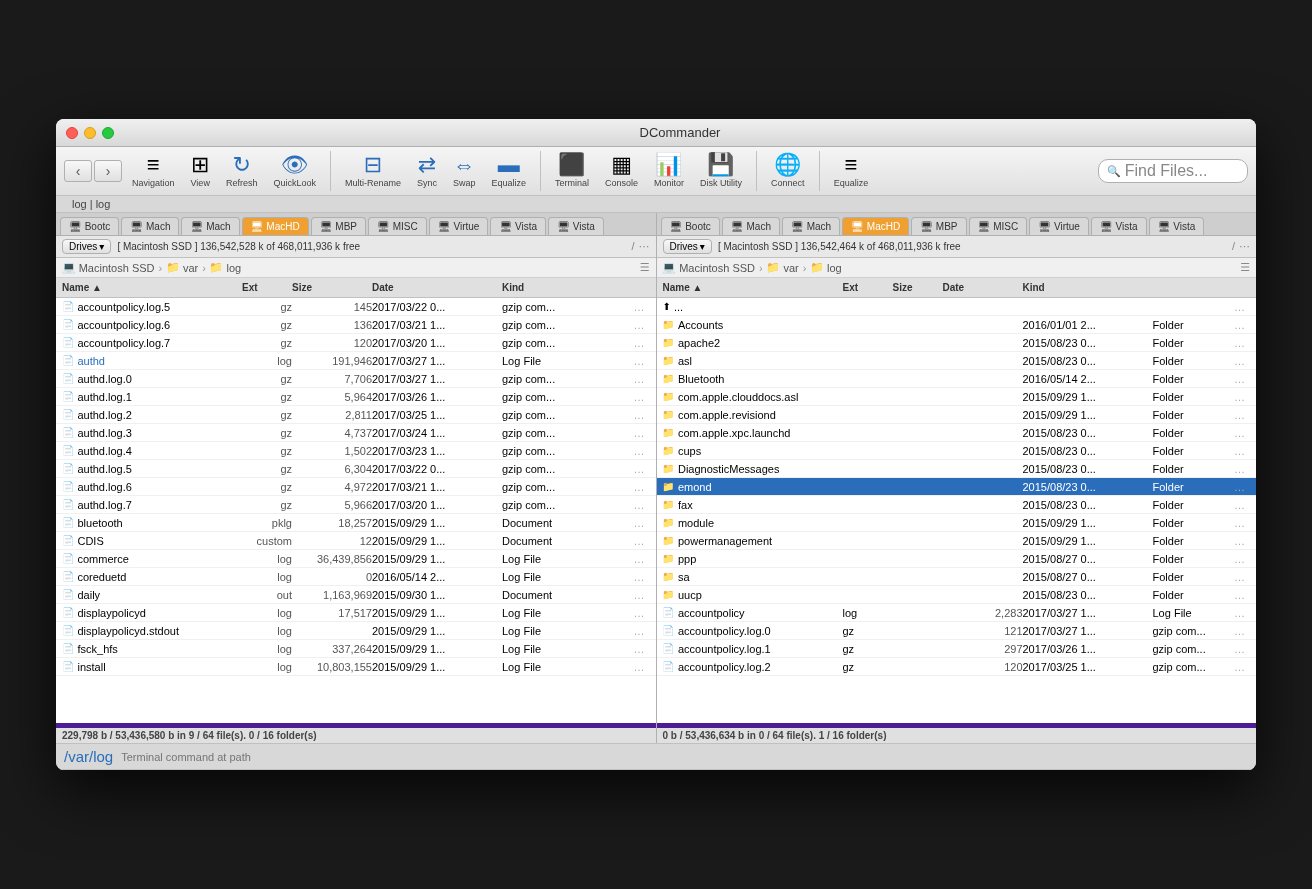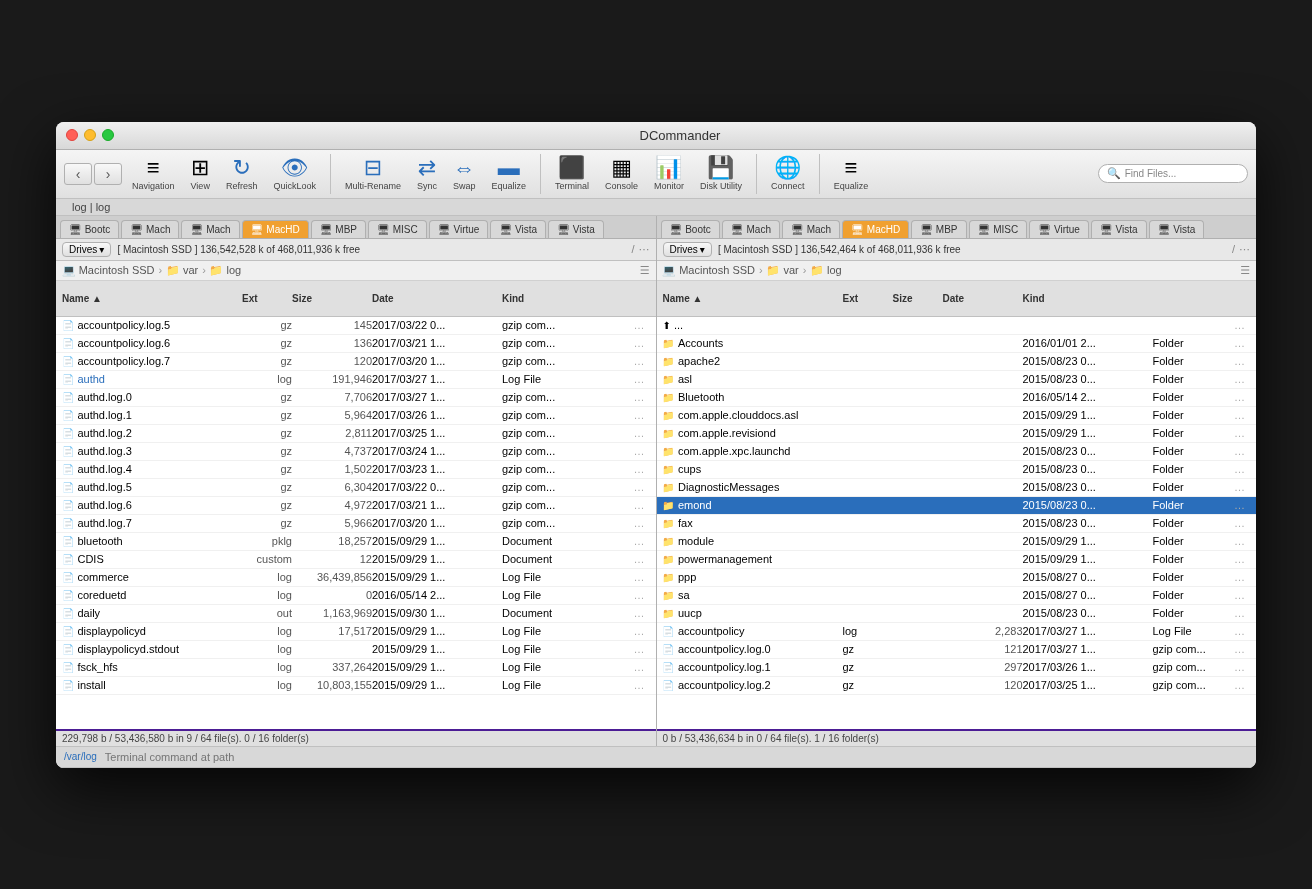--- a/index.html
+++ b/index.html
@@ -205,21 +205,21 @@
       display: flex;
       align-items: center;
       gap: 3px;
       color: #555;
     }
     .breadcrumb-sep { color: #999; }
     .breadcrumb-folder-icon { font-size: 11px; }
     
     .file-list-header {
       display: grid;
-      padding: 12px 6px;
+      padding: 4px 6px;
       background: #e0e0e0;
       border-bottom: 1px solid #c0c0c0;
       font-size: 10px;
       font-weight: 600;
       color: #333;
       cursor: pointer;
     }
     .pane-left .file-list-header {
       grid-template-columns: 180px 50px 80px 130px 1fr 16px;
     }
@@ -259,36 +259,37 @@
       white-space: nowrap;
     }
     .col-right { text-align: right; }
     .col-num { text-align: right; color: #555; }
     .file-row.selected .col-num { color: #cce; }
     .blue-name { color: #2a6ebb; }
     
     .status-bar {
       padding: 2px 6px;
       background: #e0e0e0;
-      border-top: 2px solid #4c1d95;
+      border-top: 5px solid #4c1d95;
       font-size: 10px;
       color: #444;
+      font-weight: bold;
     }
     
     .command-bar {
       display: flex;
       align-items: center;
       padding: 4px 8px;
       background: #d8d8d8;
       border-top: 1px solid #c0c0c0;
       border-bottom: 1px solid #c0c0c0;
       gap: 8px;
     }
     .path-label {
-      font-size: 10px;
+      font-size: 15px;
       color: #2a6ebb;
     }
     .cmd-input {
       flex: 1;
       background: transparent;
       border: none;
       outline: none;
       font-size: 11px;
       color: #888;
     }
@@ -393,21 +394,21 @@
       <div class="toolbar-label">Connect</div>
     </div>
     <div class="toolbar-sep"></div>
     <div class="toolbar-btn">
       <div class="toolbar-icon">≡</div>
       <div class="toolbar-label">Equalize</div>
     </div>
     <div class="toolbar-right">
       <div class="search-box">
         <span>🔍</span>
-        <span style="color:#888;font-size:10px;">Find Files...</span>
+        <span style="color:#888;font-size:16px;">Find Files...</span>
       </div>
     </div>
   </div>
 
   <div class="logbar">
     <span>log | log</span>
   </div>
 
   <div class="dual-pane">
 

